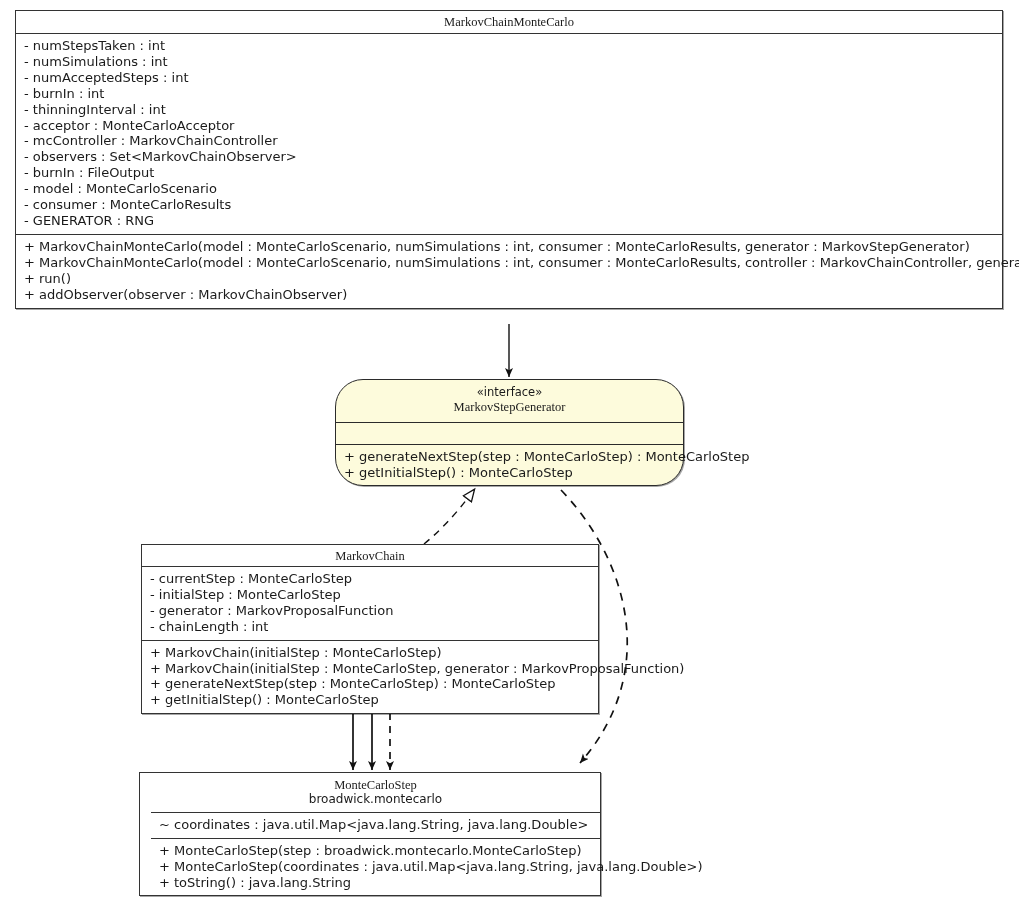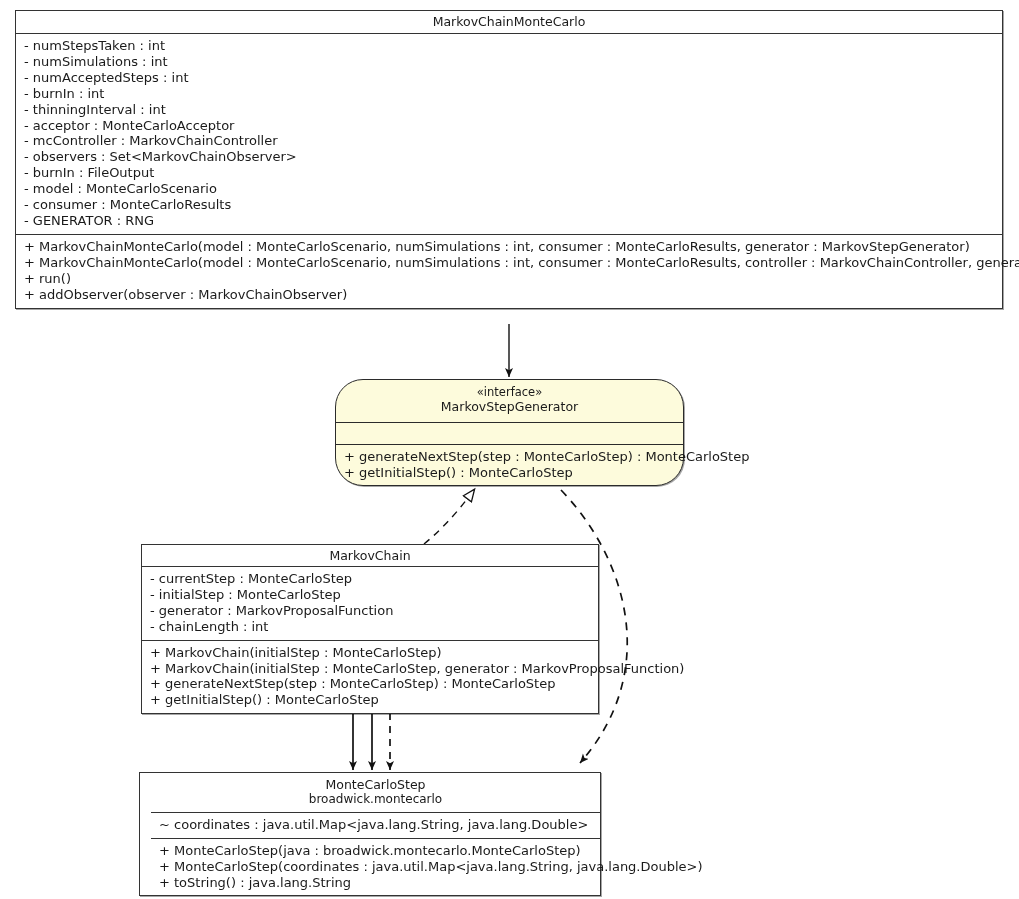--- a/index.html
+++ b/index.html
@@ -55,20 +55,21 @@
 
   .stereotype {
     display: block;
     font-size: 11.5px;
     line-height: 1.25;
   }
   .cls-name {
     display: block;
     font-size: 12.5px;
     line-height: 1.3;
+    font-family: Liberation Serif, serif;
   }
   .pkg-name {
     display: block;
     font-size: 12px;
     line-height: 1.3;
     margin-top: -1px;
   }
 
   .uml-compartment {
     box-sizing: border-box;
@@ -205,19 +206,19 @@
 
   <div class="uml-class" id="box-step">
     <div class="uml-header">
       <span class="cls-name">MonteCarloStep</span>
       <span class="pkg-name">broadwick.montecarlo</span>
     </div>
     <div class="uml-compartment">
       <div class="member">~ coordinates : java.util.Map&lt;java.lang.String, java.lang.Double&gt;</div>
     </div>
     <div class="uml-compartment">
-      <div class="member">+ MonteCarloStep(java : broadwick.montecarlo.MonteCarloStep)</div>
+      <div class="member">+ MonteCarloStep(step : broadwick.montecarlo.MonteCarloStep)</div>
       <div class="member">+ MonteCarloStep(coordinates : java.util.Map&lt;java.lang.String, java.lang.Double&gt;)</div>
       <div class="member">+ toString() : java.lang.String</div>
     </div>
   </div>
 
 </div>
 
 </body></html>

